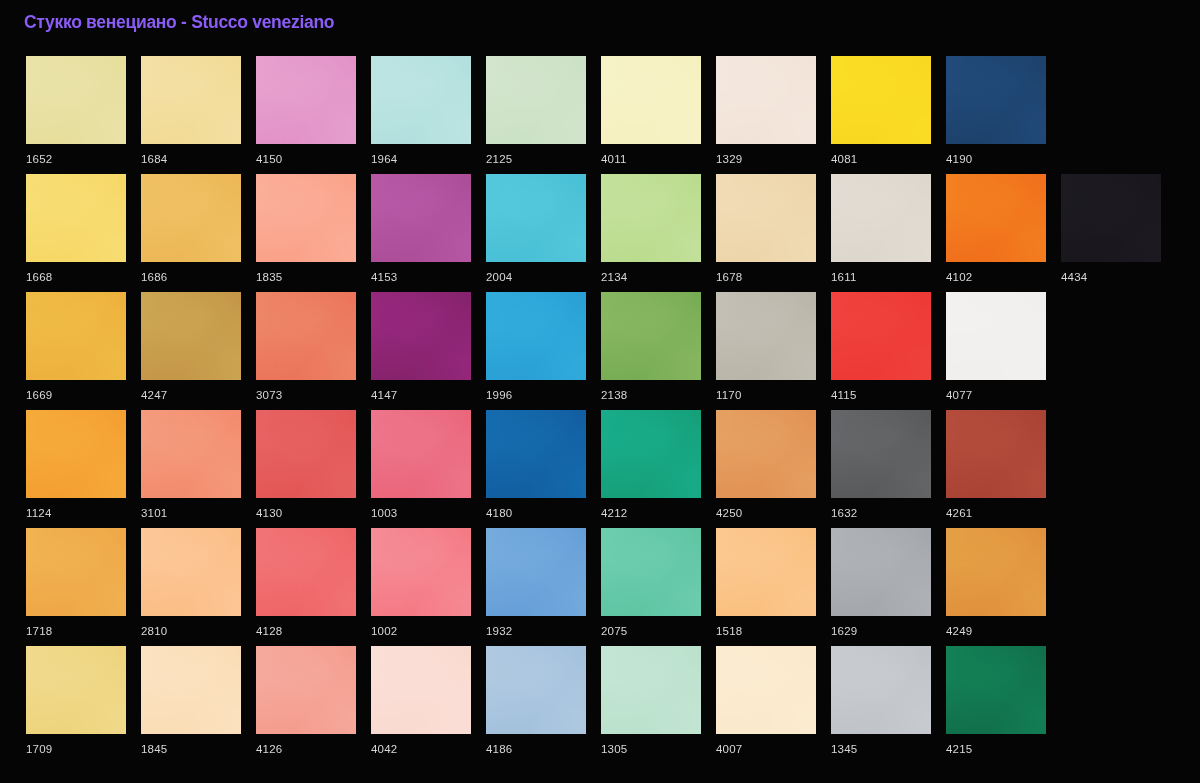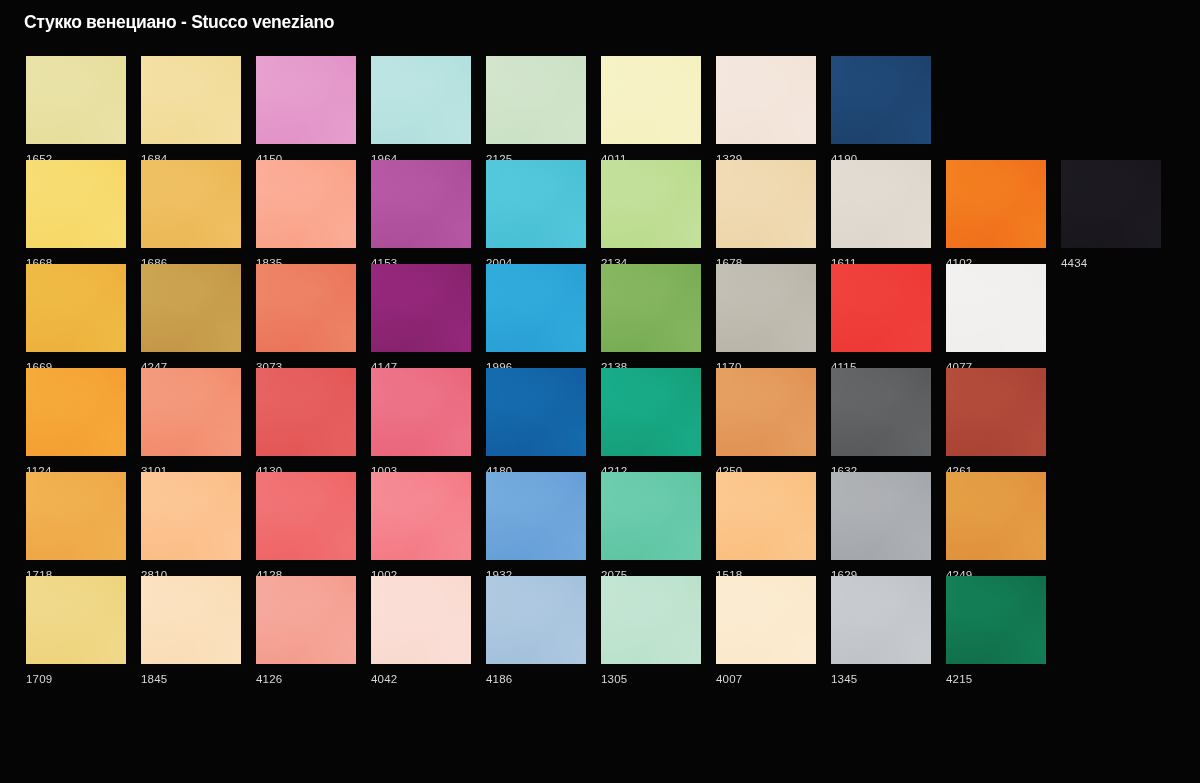--- a/index.html
+++ b/index.html
@@ -20,33 +20,33 @@
     height: 783px;
     background: #050505;
   }
   #title {
     position: absolute;
     left: 24px;
     top: 12px;
     font-size: 17.5px;
     font-weight: bold;
     letter-spacing: -0.3px;
-    color: #ffffff;
+    color: #8b5cf6;
     white-space: nowrap;
   }
   #grid {
     position: absolute;
     left: 26px;
     top: 56px;
     width: 1150px;
   }
   .row {
     display: flex;
     flex-direction: row;
-    height: 104px;
+    height: 118px;
   }
   .cell {
     width: 100px;
     margin-right: 15px;
     position: relative;
   }
   .cell.empty .chip { visibility: hidden; }
   .cell.empty .code { visibility: hidden; }
   .chip {
     width: 100px;
@@ -119,20 +119,26 @@
           </div>
           <div class="code">4011</div>
         </div>
         <div class="cell">
           <div class="chip" style="background: rgb(243, 229, 218);">
             <div class="tex"></div>
           </div>
           <div class="code">1329</div>
         </div>
         <div class="cell">
+          <div class="chip" style="background: rgb(250, 218, 34);">
+            <div class="tex"></div>
+          </div>
+          <div class="code">4081</div>
+        </div>
+        <div class="cell">
           <div class="chip" style="background: rgb(30, 68, 112);">
             <div class="tex"></div>
           </div>
           <div class="code">4190</div>
         </div>
       </div>
       <div class="row">
         <div class="cell">
           <div class="chip" style="background: rgb(247, 218, 107);">
             <div class="tex"></div>

